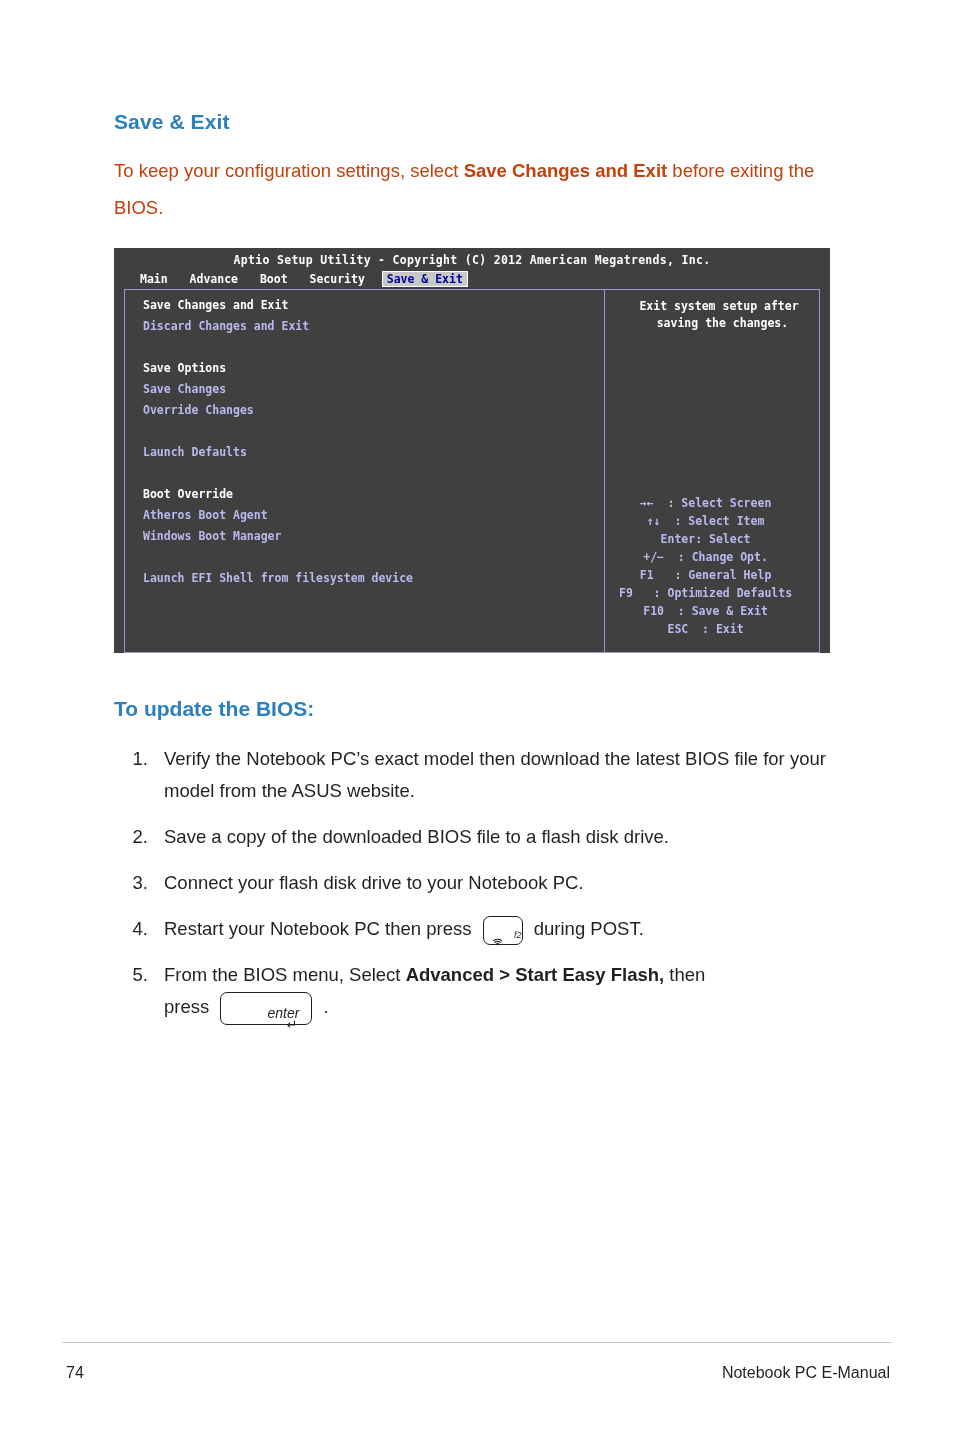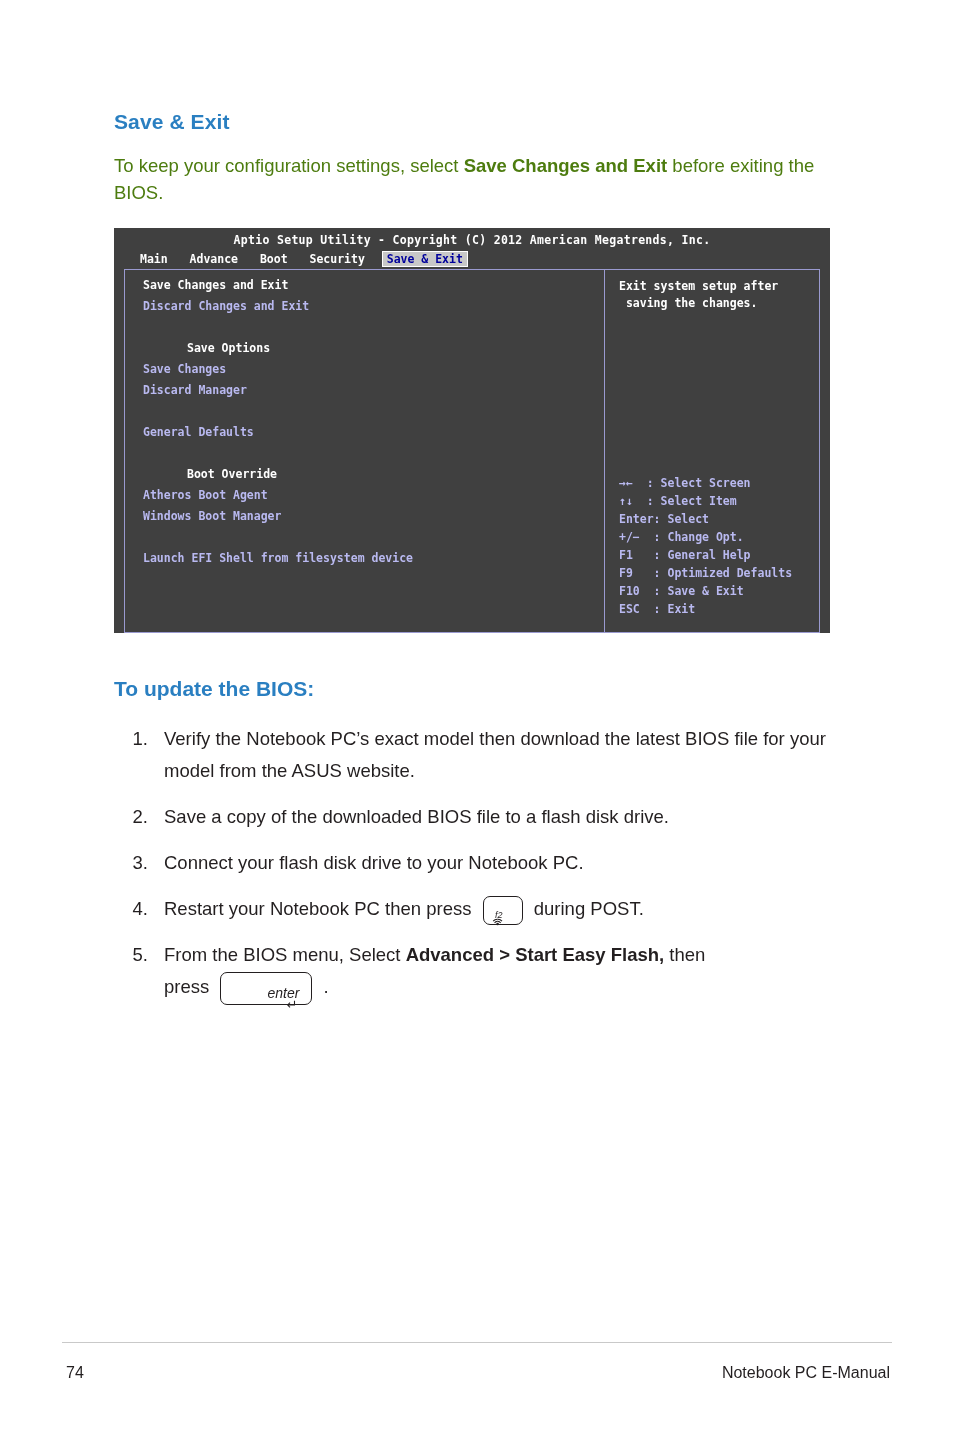--- a/index.html
+++ b/index.html
@@ -30,23 +30,23 @@
   }
   h2.section-title {
     font-size: 21px;
     font-weight: bold;
     color: #2a7fc1;
     margin: 0 0 18px 0;
     letter-spacing: 0.1px;
   }
   p.lead {
     font-size: 18.5px;
-    line-height: 27px;
+    line-height: 37px;
     margin: 0 0 22px 0;
-    color: #4d7c0f;
+    color: #c2410c;
   }
   p.lead b { font-weight: bold; }
 
   
   .bios {
     width: 716px;
     background: #404040;
     border: 0;
     font-family: "DejaVu Sans Mono", "Liberation Mono", monospace;
     font-size: 11.5px;
@@ -88,28 +88,29 @@
     width: 480px;
     box-sizing: border-box;
     padding: 8px 0 0 18px;
     border-right: 1px solid #9a9ad0;
   }
   .bios-right {
     flex: 1;
     box-sizing: border-box;
     padding: 8px 0 0 14px;
     position: relative;
+    text-align: center;
   }
   .bios-row {
     white-space: pre;
     height: 21px;
     color: #b9b9f0;
     font-weight: bold;
   }
-  .bios-row.head { color: #ffffff; margin-left: 44px; }
+  .bios-row.head { color: #ffffff; }
   .bios-row.sel  { color: #ffffff; }
   .bios-row.spacer { color: transparent; }
   .help-text {
     color: #ffffff;
     font-weight: bold;
     white-space: pre;
     line-height: 17px;
   }
   .keys {
     position: absolute;
@@ -165,21 +166,21 @@
     background: #ffffff;
     box-sizing: border-box;
   }
   .keycap.f2 {
     width: 40px;
     height: 29px;
     margin: 0 6px;
   }
   .keycap.f2 .f2lbl {
     position: absolute;
-    right: 19px;
+    right: 0;
     top: 2px;
     font-size: 9px;
     font-style: italic;
   }
   .keycap.f2 .wifi {
     position: absolute;
     left: 6px;
     top: 9px;
     width: 16px;
     height: 14px;
@@ -241,23 +242,23 @@
       <div class="bios-title">Aptio Setup Utility - Copyright (C) 2012 American Megatrends, Inc.</div>
       <div class="bios-menubar"><span class="mi">Main</span>  <span class="mi">Advance</span>  <span class="mi">Boot</span>  <span class="mi">Security</span>  <span class="mi active">Save &amp; Exit</span></div>
 
       <div class="bios-body">
         <div class="bios-left">
           <div class="bios-row sel">Save Changes and Exit</div>
           <div class="bios-row">Discard Changes and Exit</div>
           <div class="bios-row spacer">&nbsp;</div>
           <div class="bios-row head">Save Options</div>
           <div class="bios-row">Save Changes</div>
-          <div class="bios-row">Discard Manager</div>
+          <div class="bios-row">Override Changes</div>
           <div class="bios-row spacer">&nbsp;</div>
-          <div class="bios-row">General Defaults</div>
+          <div class="bios-row">Launch Defaults</div>
           <div class="bios-row spacer">&nbsp;</div>
           <div class="bios-row head">Boot Override</div>
           <div class="bios-row">Atheros Boot Agent</div>
           <div class="bios-row">Windows Boot Manager</div>
           <div class="bios-row spacer">&nbsp;</div>
           <div class="bios-row">Launch EFI Shell from filesystem device</div>
         </div>
         <div class="bios-right">
           <div class="help-text">Exit system setup after
  saving the changes.</div>

